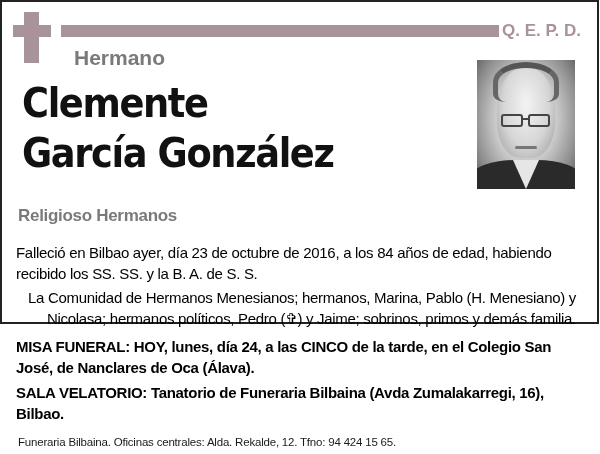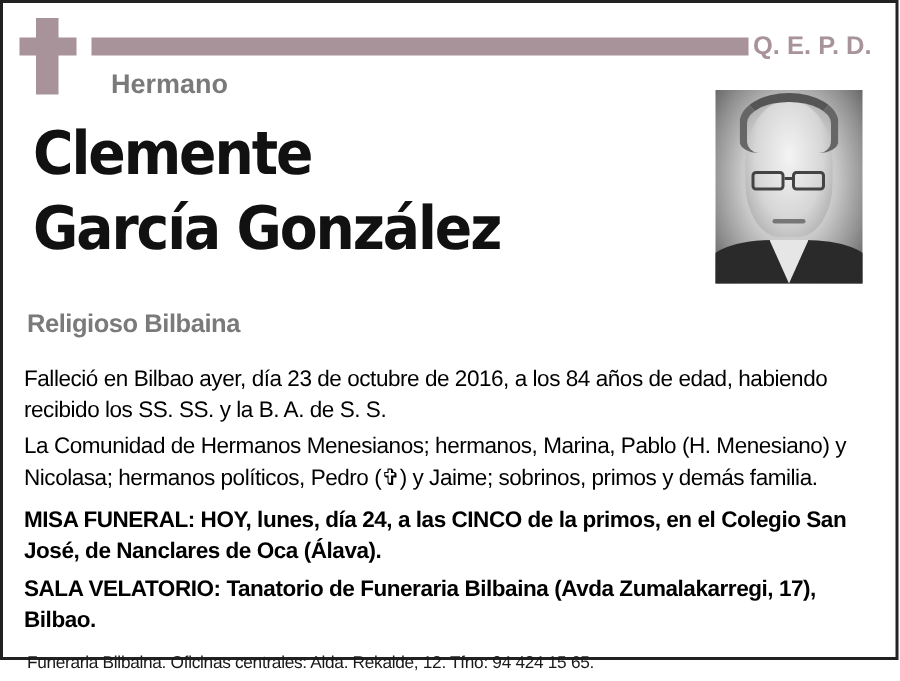--- a/index.html
+++ b/index.html
@@ -1,34 +1,34 @@
 <!DOCTYPE html>
 <html><head>
   <meta charset="utf-8">
   <style>
     * { margin: 0; padding: 0; box-sizing: border-box; }
     html, body { width: 600px; height: 454px; background: #ffffff; overflow: hidden; }
     .frame {
-      position: absolute; left: 0; top: 0; width: 599px; height: 440px;
+      position: absolute; left: 0; top: 0; width: 599px; height: 324px;
       border-left: 2px solid #222; border-top: 2px solid #222;
       border-right: 2px solid #222; border-bottom: 2px solid #222;
       background: #fff;
     }
     .cross-v { position: absolute; left: 22px; top: 10px; width: 15px; height: 51px; background: #a8939b; }
     .cross-h { position: absolute; left: 11px; top: 23px; width: 38px; height: 12px; background: #a8939b; }
     .rule { position: absolute; left: 59px; top: 23px; width: 438px; height: 12px; background: #a8939b; }
     .qepd {
       position: absolute; left: 500px; top: 19px;
       font-family: "Liberation Sans", sans-serif; font-weight: bold;
       font-size: 17px; color: #a8939b; letter-spacing: 0px; white-space: nowrap;
     }
     .relation {
       position: absolute; left: 72px; top: 44px;
       font-family: "Liberation Sans", sans-serif; font-weight: bold;
-      font-size: 18px; color: #7a7a7a;
+      font-size: 21px; color: #7a7a7a;
     }
     .name {
       position: absolute; left: 20px; top: 76px;
       font-family: "DejaVu Sans", sans-serif; font-weight: bold;
       font-size: 40px; line-height: 50px; color: #111; letter-spacing: -1.5px;
       transform: scaleX(0.92); transform-origin: left top;
     }
     .photo {
       position: absolute; left: 475px; top: 58px; width: 98px; height: 129px;
       background: radial-gradient(ellipse at 50% 45%, #e8e8e8 0%, #c9c9c9 45%, #8e8e8e 75%, #555 100%);
@@ -66,21 +66,21 @@
       font-size: 17px; color: #7a7a7a; letter-spacing: -0.3px;
     }
     .para {
       position: absolute; left: 14px;
       font-family: "Liberation Sans", sans-serif;
       font-size: 15px; line-height: 21px; color: #000000; letter-spacing: -0.3px;
       width: 560px;
     }
     .para.bold { font-weight: bold; }
     .p1 { top: 240px; }
-    .p2 { top: 285px; }
+    .p2 { top: 285px; text-align: right; }
     .p3 { top: 334px; }
     .p4 { top: 380px; }
     .footer {
       position: absolute; left: 16px; top: 434px;
       font-family: "Liberation Sans", sans-serif;
       font-size: 11.5px; color: #1a1a1a; letter-spacing: -0.2px; white-space: nowrap;
     }
   </style>
 </head>
 <body>
@@ -101,21 +101,21 @@
     <div class="body"></div>
     <div class="collar"></div>
     <div class="head"></div>
     <div class="hair"></div>
     <div class="glasses-l"></div>
     <div class="glasses-r"></div>
     <div class="bridge"></div>
     <div class="mouth"></div>
   </div>
 
-  <div class="subtitle">Religioso Bilbaina</div>
+  <div class="subtitle">Religioso Hermanos</div>
 
   <div class="para p1">Falleció en Bilbao ayer, día 23 de octubre de 2016, a los 84 años de edad, habiendo recibido los SS. SS. y la B. A. de S. S.</div>
   <div class="para p2">La Comunidad de Hermanos Menesianos; hermanos, Marina, Pablo (H. Menesiano) y Nicolasa; hermanos políticos, Pedro (✞) y Jaime; sobrinos, primos y demás familia.</div>
-  <div class="para bold p3">MISA FUNERAL: HOY, lunes, día 24, a las CINCO de la primos, en el Colegio San José, de Nanclares de Oca (Álava).</div>
-  <div class="para bold p4">SALA VELATORIO: Tanatorio de Funeraria Bilbaina (Avda Zumalakarregi, 17), Bilbao.</div>
+  <div class="para bold p3">MISA FUNERAL: HOY, lunes, día 24, a las CINCO de la tarde, en el Colegio San José, de Nanclares de Oca (Álava).</div>
+  <div class="para bold p4">SALA VELATORIO: Tanatorio de Funeraria Bilbaina (Avda Zumalakarregi, 16), Bilbao.</div>
 
   <div class="footer">Funeraria Bilbaina. Oficinas centrales: Alda. Rekalde, 12. Tfno: 94 424 15 65.</div>
 </div>
 
 </body></html>

